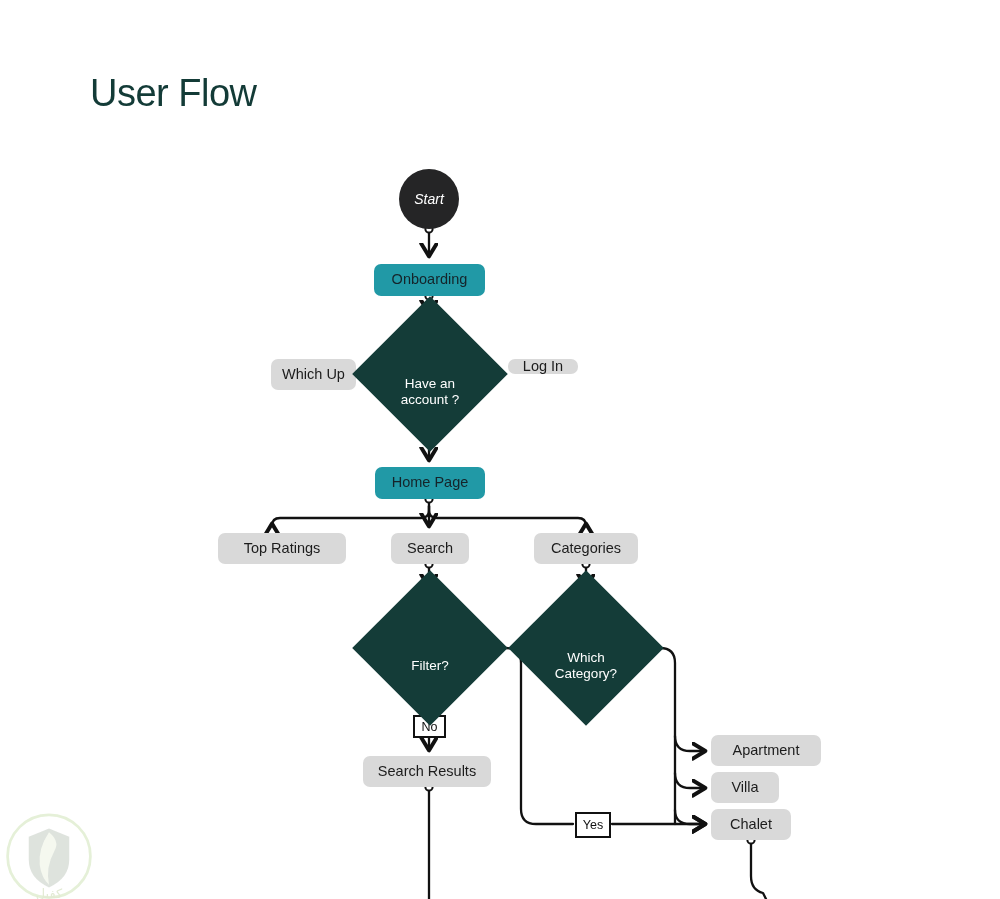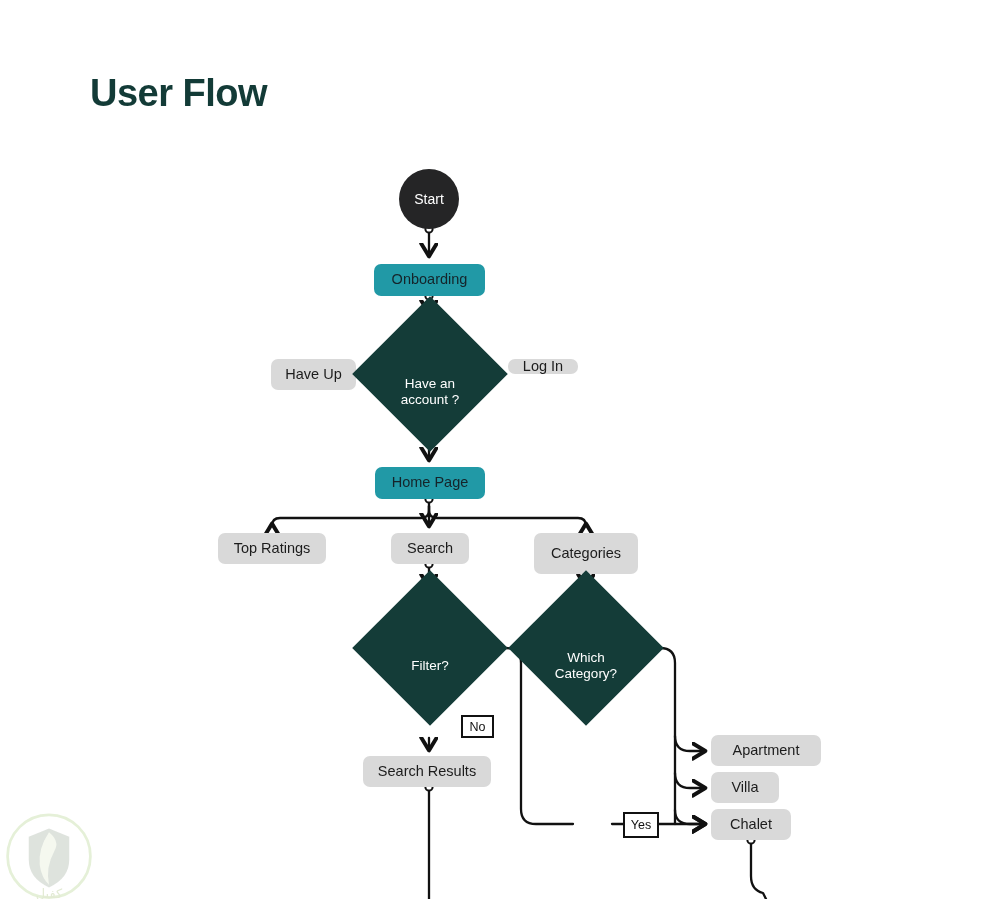--- a/index.html
+++ b/index.html
@@ -18,41 +18,42 @@
     position: absolute;
     left: 0; top: 0;
     width: 1000px;
     height: 899px;
   }
   .page-title {
     position: absolute;
     left: 90px;
     top: 72px;
     font-size: 38px;
-    font-weight: bold;
+    font-weight: normal;
     letter-spacing: -0.5px;
     color: #133b37;
     font-family: "Liberation Sans", sans-serif;
     white-space: nowrap;
   }
   .node {
     position: absolute;
     box-sizing: border-box;
     display: flex;
     align-items: center;
     justify-content: center;
     text-align: center;
     font-family: "Liberation Sans", sans-serif;
     line-height: 1.18;
   }
   .node-start {
     border-radius: 50%;
     background: #252526;
     color: #ffffff;
     font-size: 14px;
+    font-style: italic;
   }
   .node-process {
     border-radius: 7px;
     background: #2199a6;
     color: #15242a;
     font-size: 14.5px;
   }
   .node-box {
     border-radius: 7px;
     background: #d9d9d9;
@@ -83,21 +84,20 @@
     position: absolute;
     box-sizing: border-box;
     background: #ffffff;
     border: 2px solid #111111;
     color: #111111;
     font-size: 12.5px;
     display: flex;
     align-items: center;
     justify-content: center;
     font-family: "Liberation Sans", sans-serif;
-    margin-left: 48px;
   }
   .watermark {
     position: absolute;
     left: 3px;
     top: 812px;
     width: 92px;
     height: 92px;
     opacity: 0.9;
   }
 </style>
@@ -164,40 +164,40 @@
 <div class="node node-process" style="left:374px; top:264px; width:111px; height:32px;">
   <span>Onboarding</span>
 </div>
 
 <div class="node node-decision" style="left:375px; top:319px; width:110px; height:110px;">
   <span class="diamond-shape"></span>
   <span class="dlabel">Have an account ?</span>
 </div>
 
 <div class="node node-box" style="left:271px; top:359px; width:85px; height:31px;">
-  <span>Have Up</span>
+  <span>Which Up</span>
 </div>
 
 <div class="node node-box" style="left:508px; top:359px; width:70px; height:15px;">
   <span>Log In</span>
 </div>
 
 <div class="node node-process" style="left:375px; top:467px; width:110px; height:32px;">
   <span>Home Page</span>
 </div>
 
-<div class="node node-box" style="left:218px; top:533px; width:108px; height:31px;">
+<div class="node node-box" style="left:218px; top:533px; width:128px; height:31px;">
   <span>Top Ratings</span>
 </div>
 
 <div class="node node-box" style="left:391px; top:533px; width:78px; height:31px;">
   <span>Search</span>
 </div>
 
-<div class="node node-box" style="left:534px; top:533px; width:104px; height:41px;">
+<div class="node node-box" style="left:534px; top:533px; width:104px; height:31px;">
   <span>Categories</span>
 </div>
 
 <div class="node node-decision" style="left:375px; top:593px; width:110px; height:110px;">
   <span class="diamond-shape"></span>
   <span class="dlabel">Filter?</span>
 </div>
 
 <div class="node node-decision" style="left:531px; top:593px; width:110px; height:110px;">
   <span class="diamond-shape"></span>

